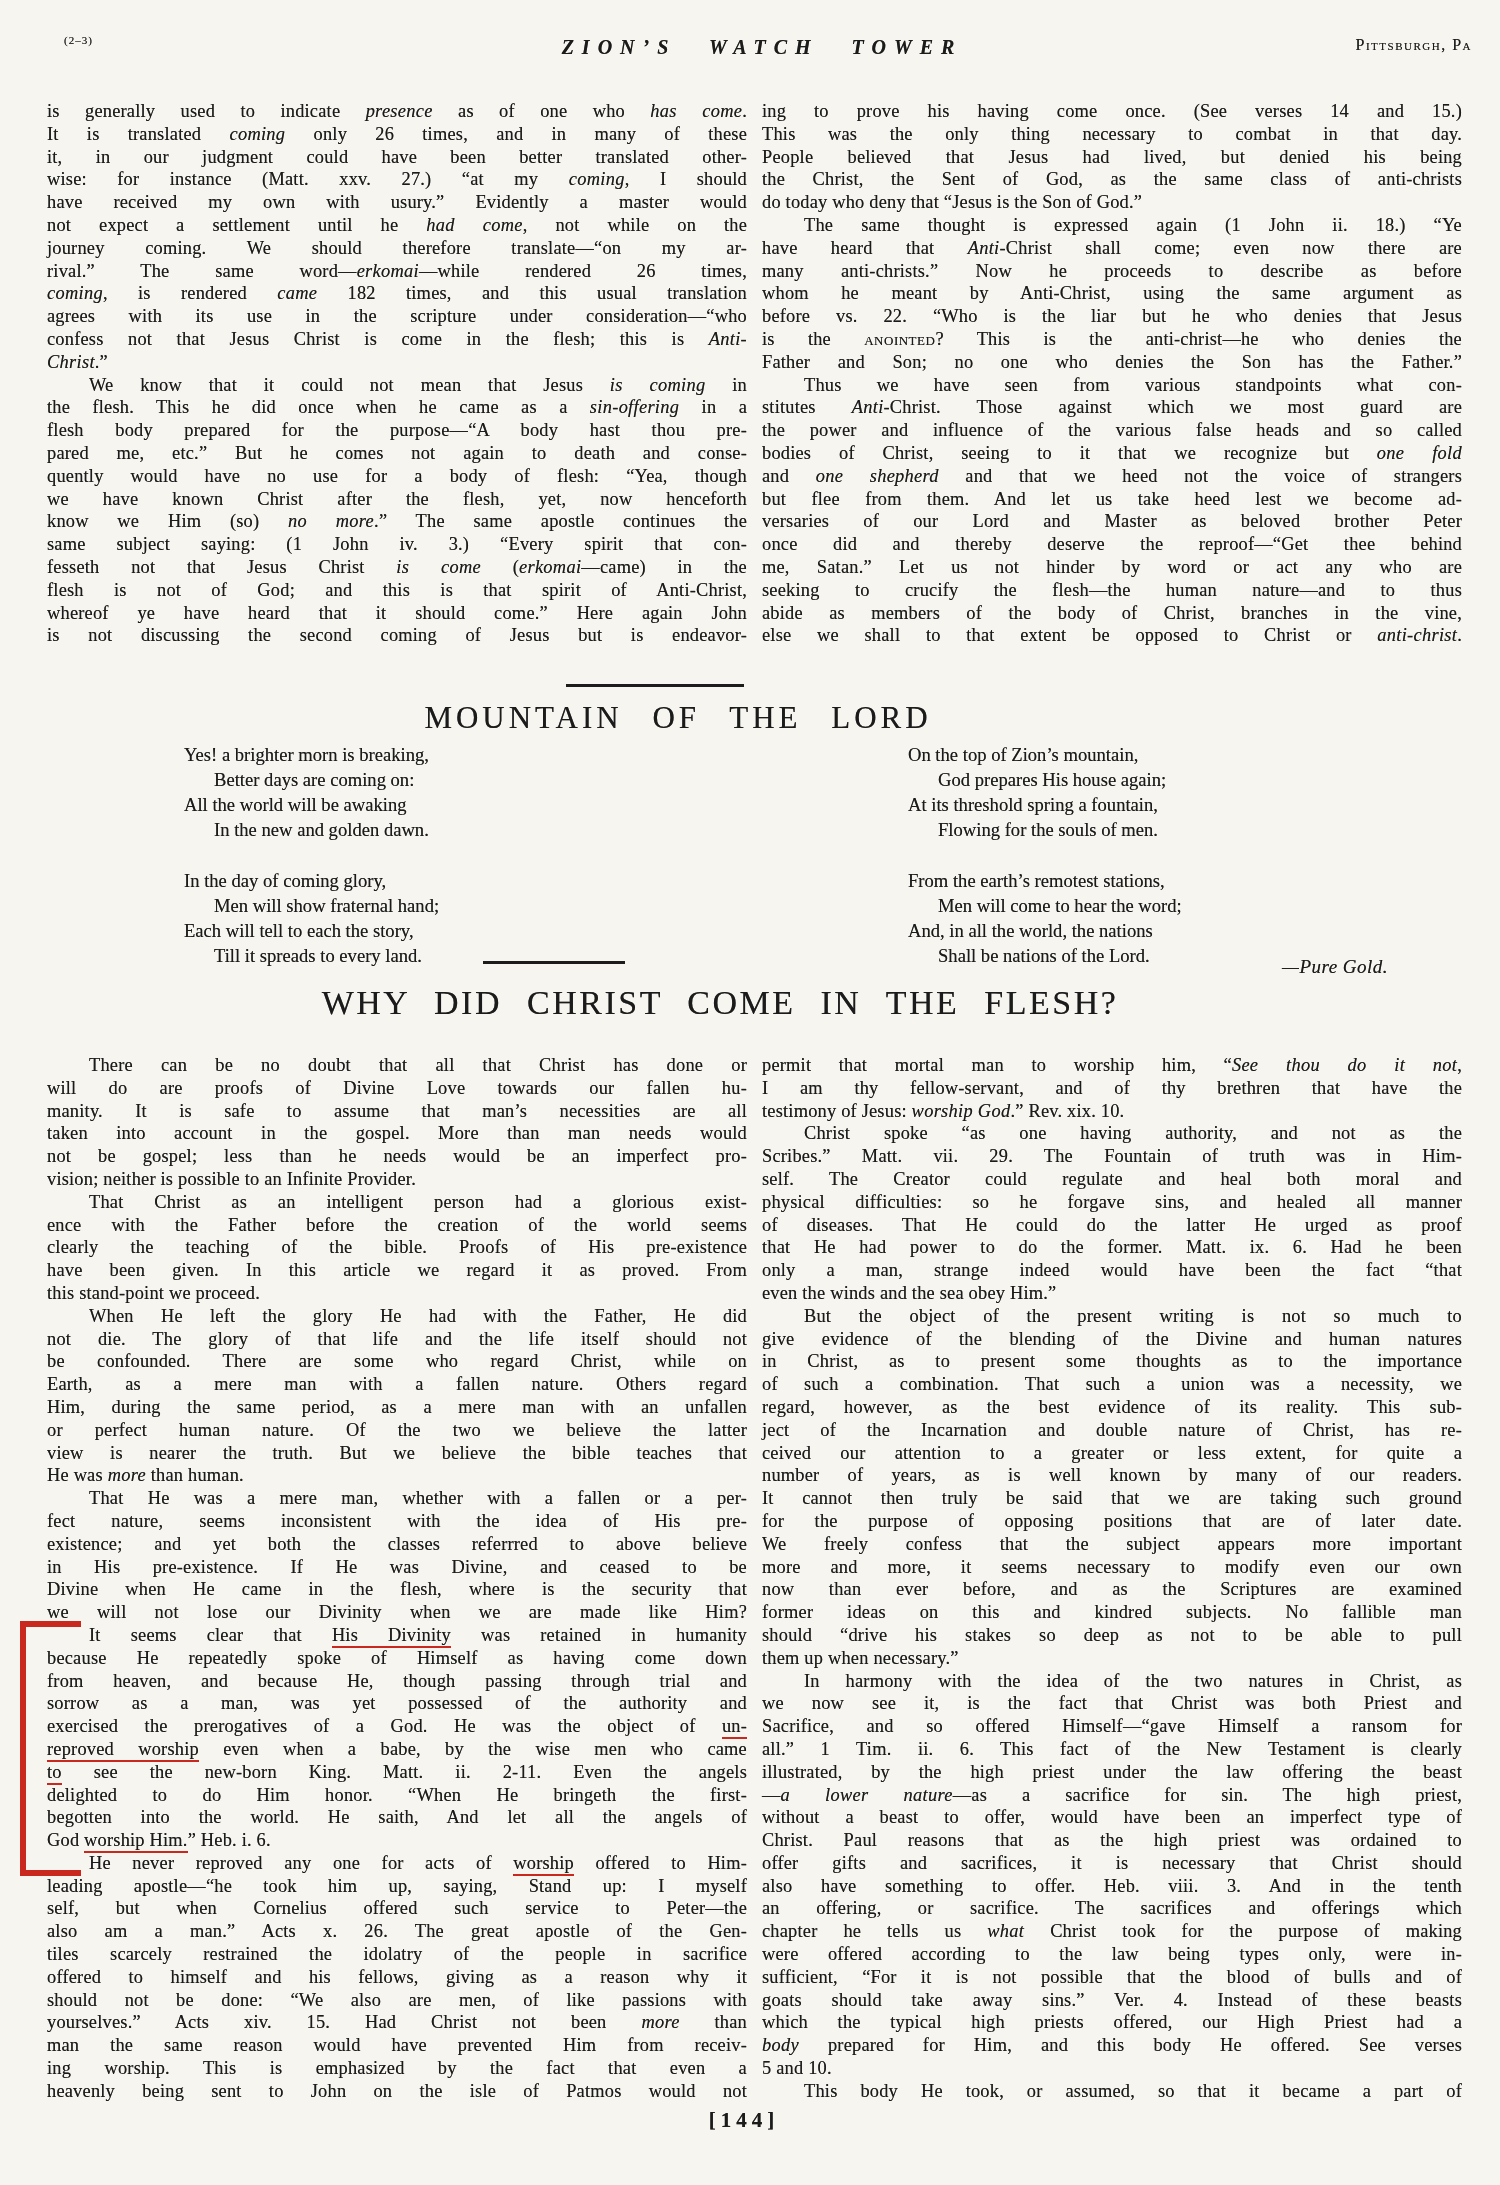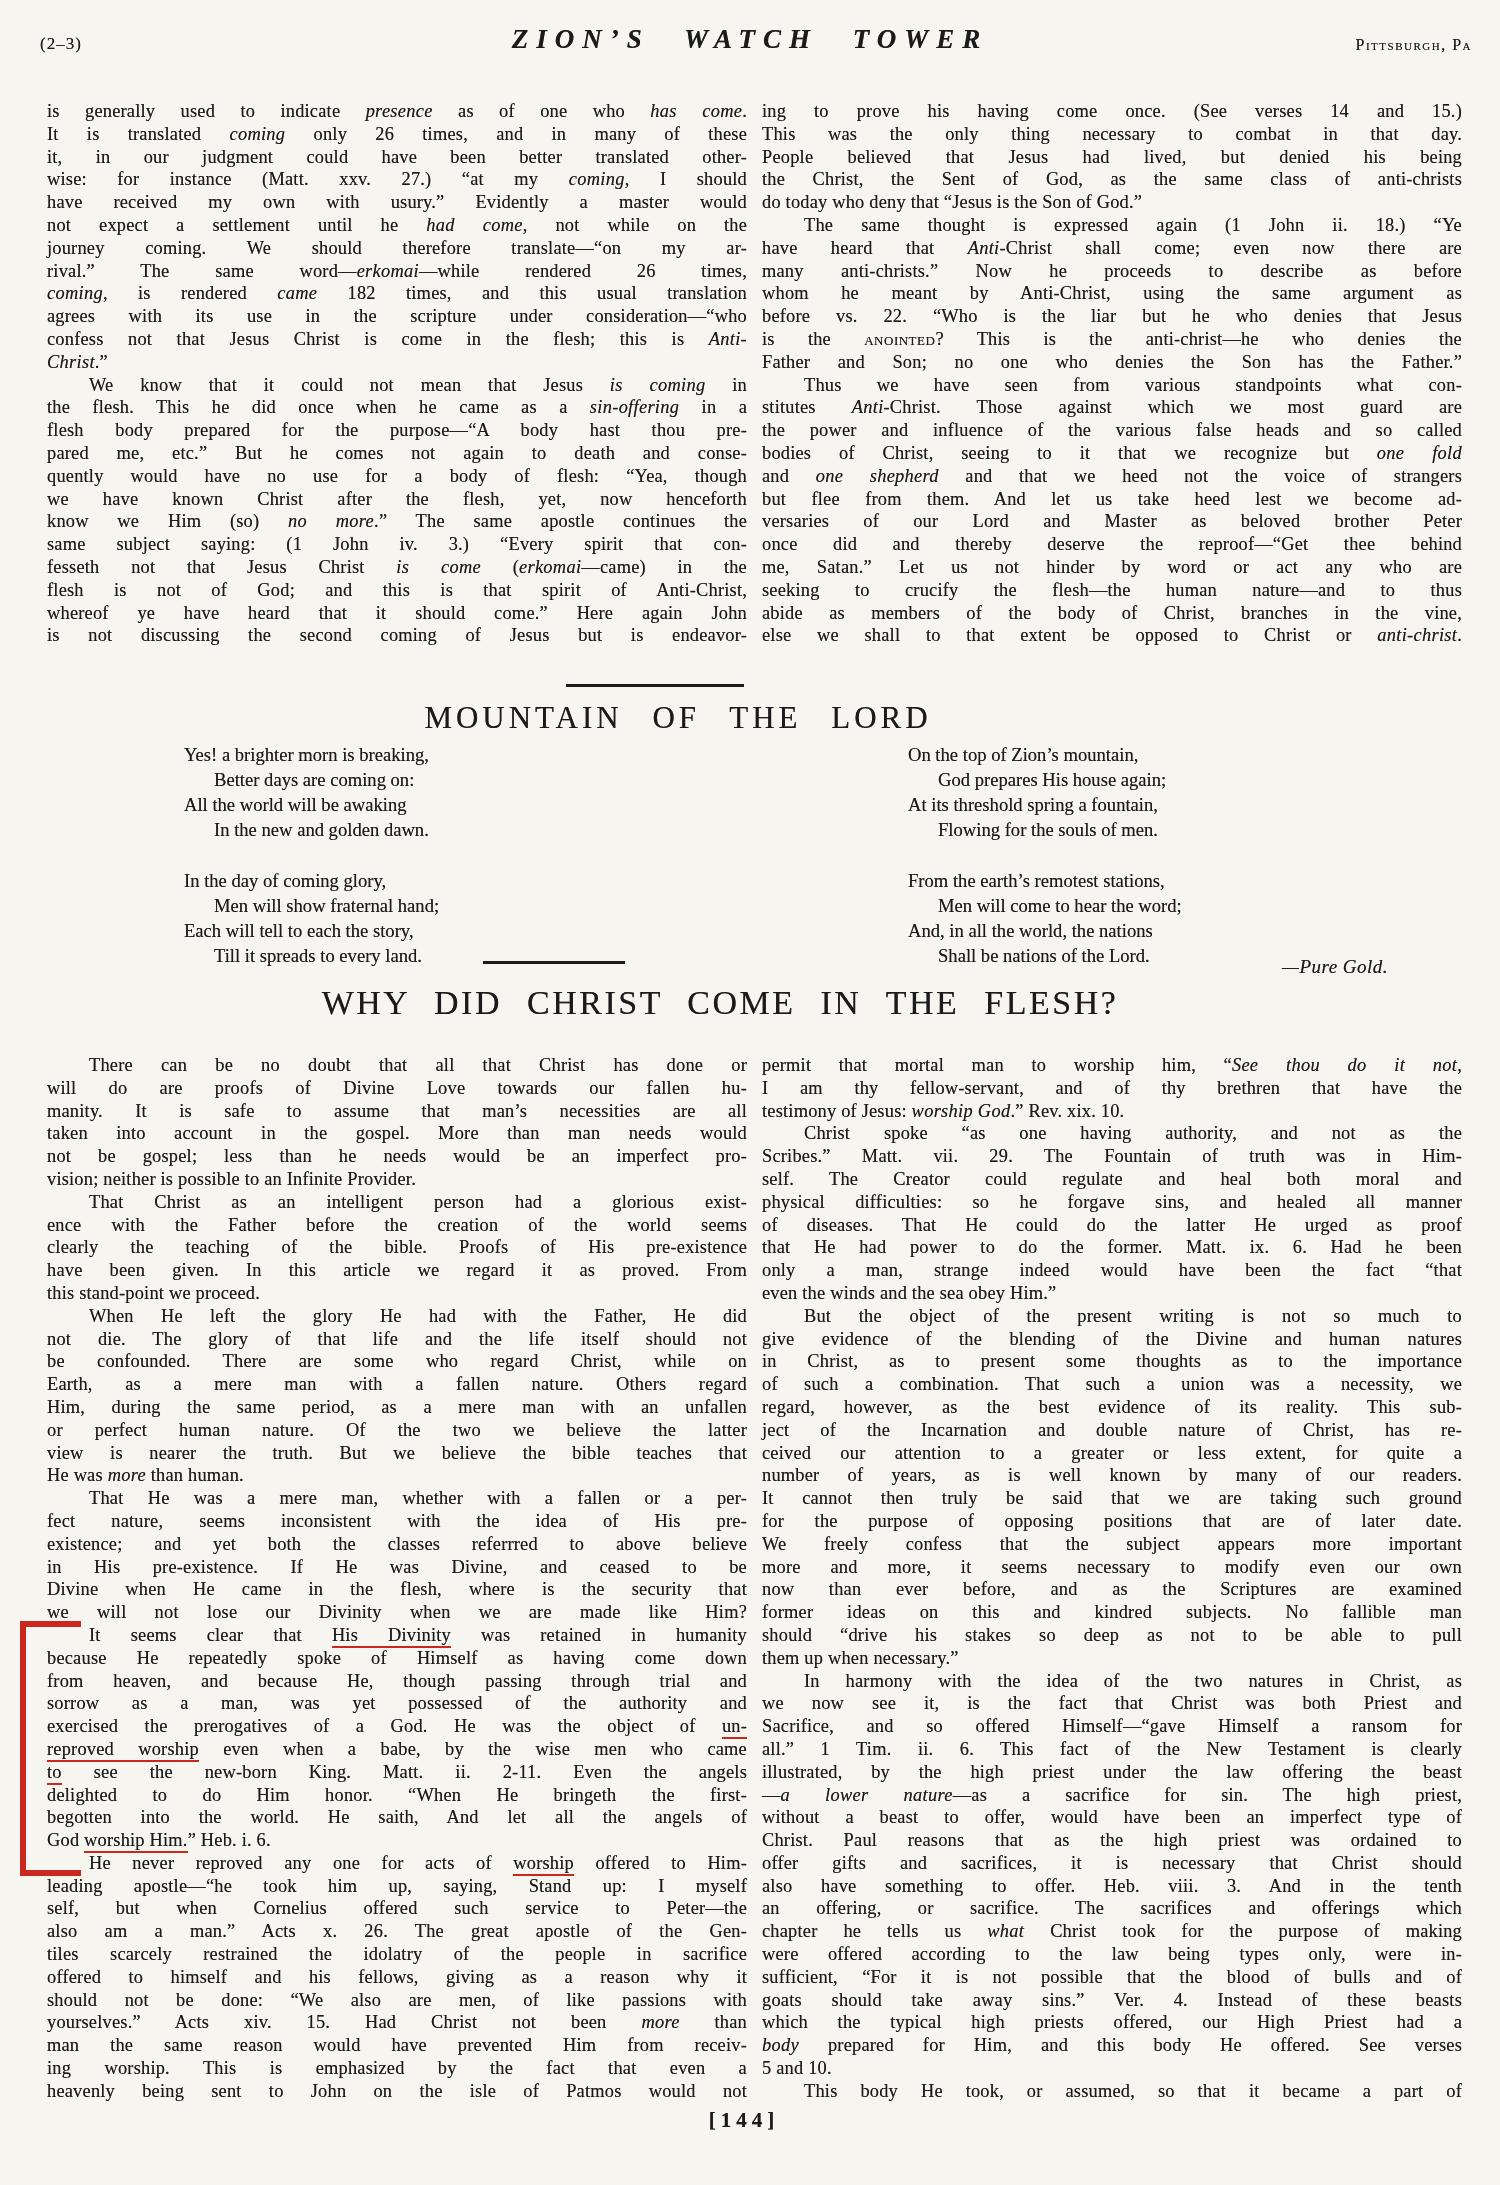--- a/index.html
+++ b/index.html
@@ -5,24 +5,24 @@
   html,body{margin:0;padding:0;background:#9a9a96;}
   .page{
     position:relative;width:1500px;height:2185px;margin:0 auto;
     background:#f6f5f0;
     color:#1b1b1b;
     font-family:"Liberation Serif", serif;
     overflow:hidden;
     text-shadow:0 0 .35px rgba(20,20,20,.6);
   }
   
-  .hdr-ref{position:absolute;left:40px;top:34px;font-size:17px;letter-spacing:1px;}
+  .hdr-ref{position:absolute;left:64px;top:34px;font-size:11px;letter-spacing:1px;}
   .masthead{
     position:absolute;left:50%;top:24px;transform:translateX(-50%);
-    margin:0;font-size:27px;font-weight:bold;font-style:italic;
+    margin:12px;font-size:20px;font-weight:bold;font-style:italic;
     letter-spacing:8px;word-spacing:20px;white-space:nowrap;
   }
   .hdr-place{position:absolute;right:28px;top:36px;font-size:16px;font-variant:small-caps;letter-spacing:1.5px;}
   
   .col{position:absolute;width:700px;font-size:18.4px;letter-spacing:.2px;}
   .col p{margin:0;}
   .ln{display:block;line-height:22.8px;text-align:justify;text-align-last:justify;text-justify:inter-word;}
   .ln.last{text-align-last:auto;}
   .force-just .ln.last{text-align-last:justify;}
   .ln.ind{padding-left:42px;}

